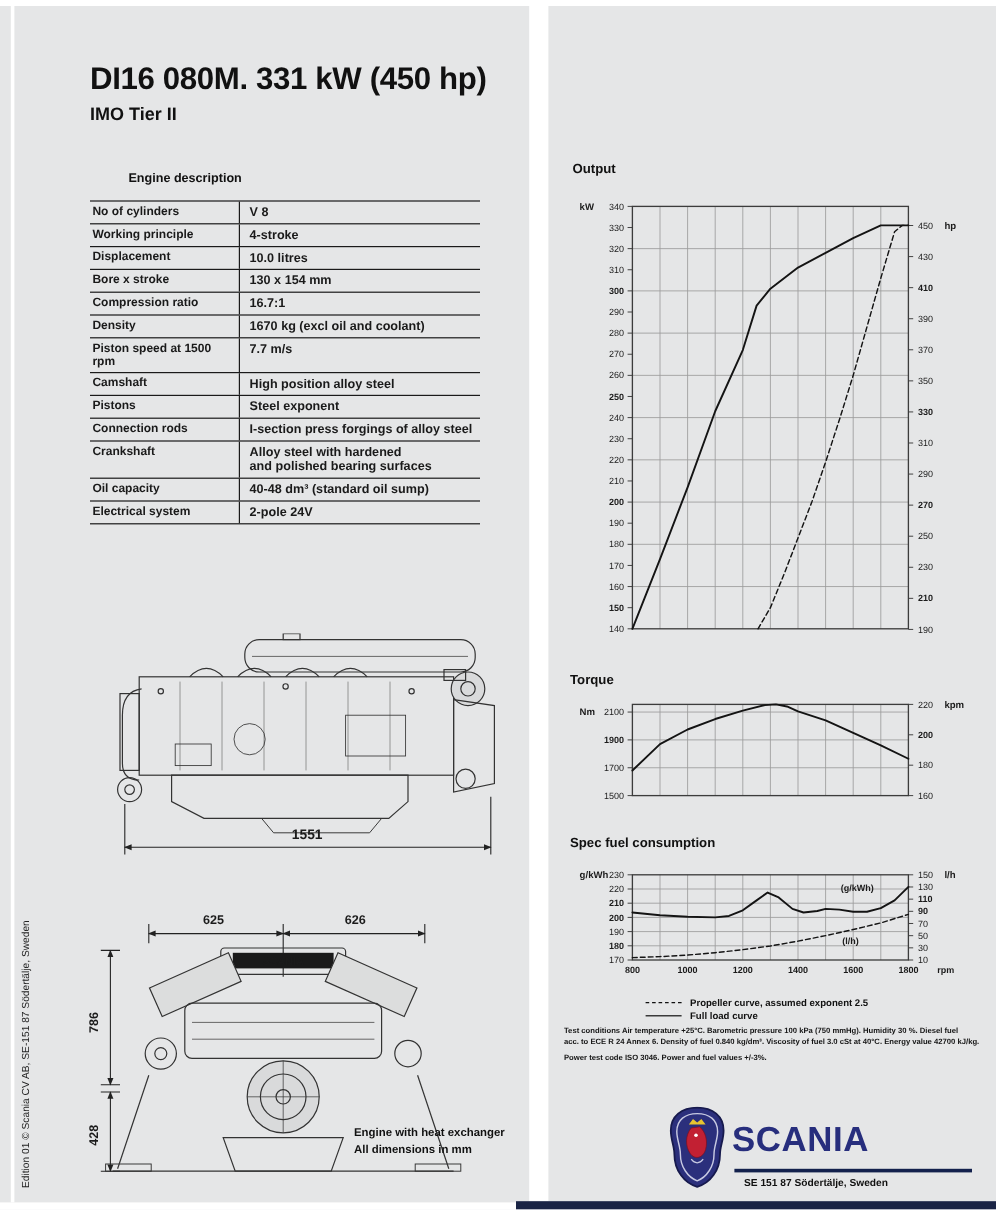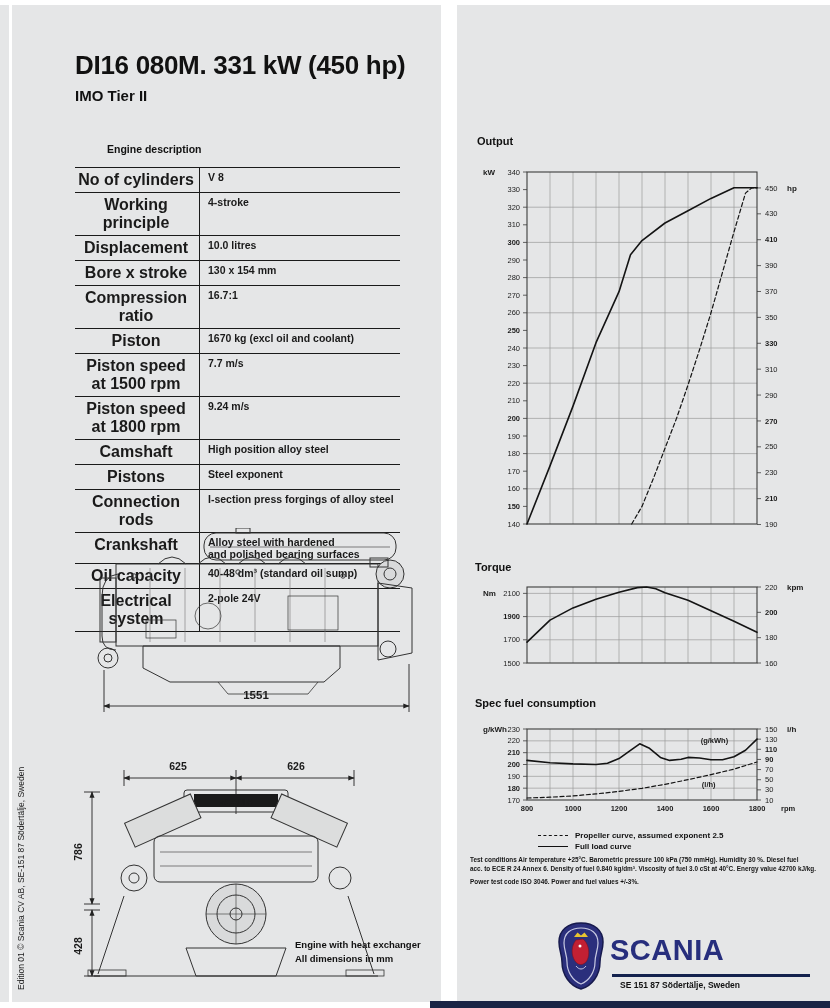--- a/index.html
+++ b/index.html
@@ -9,21 +9,21 @@
   .sheet{background:#e5e6e7;}
   .divider{background:#ffffff;}
   .title{font-size:26px;font-weight:700;letter-spacing:-0.3px;color:#111;}
   .subtitle{font-size:15px;font-weight:700;color:#111;}
   .section-head{font-size:10.5px;font-weight:700;color:#111;}
   .edition{font-size:8.5px;color:#222;white-space:nowrap;transform:rotate(-90deg);transform-origin:left top;}
   
   .spec-table{width:325px;}
   .spec-row{display:flex;border-top:1.8px solid #1a1a1a;}
   .spec-row:last-child{border-bottom:1.8px solid #1a1a1a;}
-  .spec-label{width:118px;padding:3px 4px 3px 2px;font-size:16px;font-weight:700;text-align:center;}
+  .spec-label{width:118px;padding:3px 4px 3px 2px;font-size:10px;font-weight:700;}
   .spec-value{flex:1;border-left:1.8px solid #1a1a1a;padding:3px 4px 3px 8px;font-size:10.5px;font-weight:700;white-space:pre-line;}
   
   .chart-title{font-size:11px;font-weight:700;color:#111;}
   svg text{font-family:"Liberation Sans","DejaVu Sans",sans-serif;fill:#1b1b1b;}
   
   .legend-row{display:flex;align-items:center;height:11px;}
   .legend-sample{width:30px;margin-right:7px;}
   .legend-sample.dashed{border-top:1.4px dashed #111;}
   .legend-sample.solid{border-top:1.8px solid #111;}
   .legend-label{font-size:8px;font-weight:600;color:#111;}
@@ -69,30 +69,26 @@
       </div>
       <div class="spec-row">
         <div class="spec-label">Bore x stroke</div>
         <div class="spec-value">130 x 154 mm</div>
       </div>
       <div class="spec-row">
         <div class="spec-label">Compression ratio</div>
         <div class="spec-value">16.7:1</div>
       </div>
       <div class="spec-row">
-        <div class="spec-label">Piston</div>
+        <div class="spec-label">Density</div>
         <div class="spec-value">1670 kg (excl oil and coolant)</div>
       </div>
       <div class="spec-row">
         <div class="spec-label">Piston speed at 1500 rpm</div>
         <div class="spec-value">7.7 m/s</div>
-      </div>
-      <div class="spec-row">
-        <div class="spec-label">Piston speed at 1800 rpm</div>
-        <div class="spec-value">9.24 m/s</div>
       </div>
       <div class="spec-row">
         <div class="spec-label">Camshaft</div>
         <div class="spec-value">High position alloy steel</div>
       </div>
       <div class="spec-row">
         <div class="spec-label">Pistons</div>
         <div class="spec-value">Steel exponent</div>
       </div>
       <div class="spec-row">

